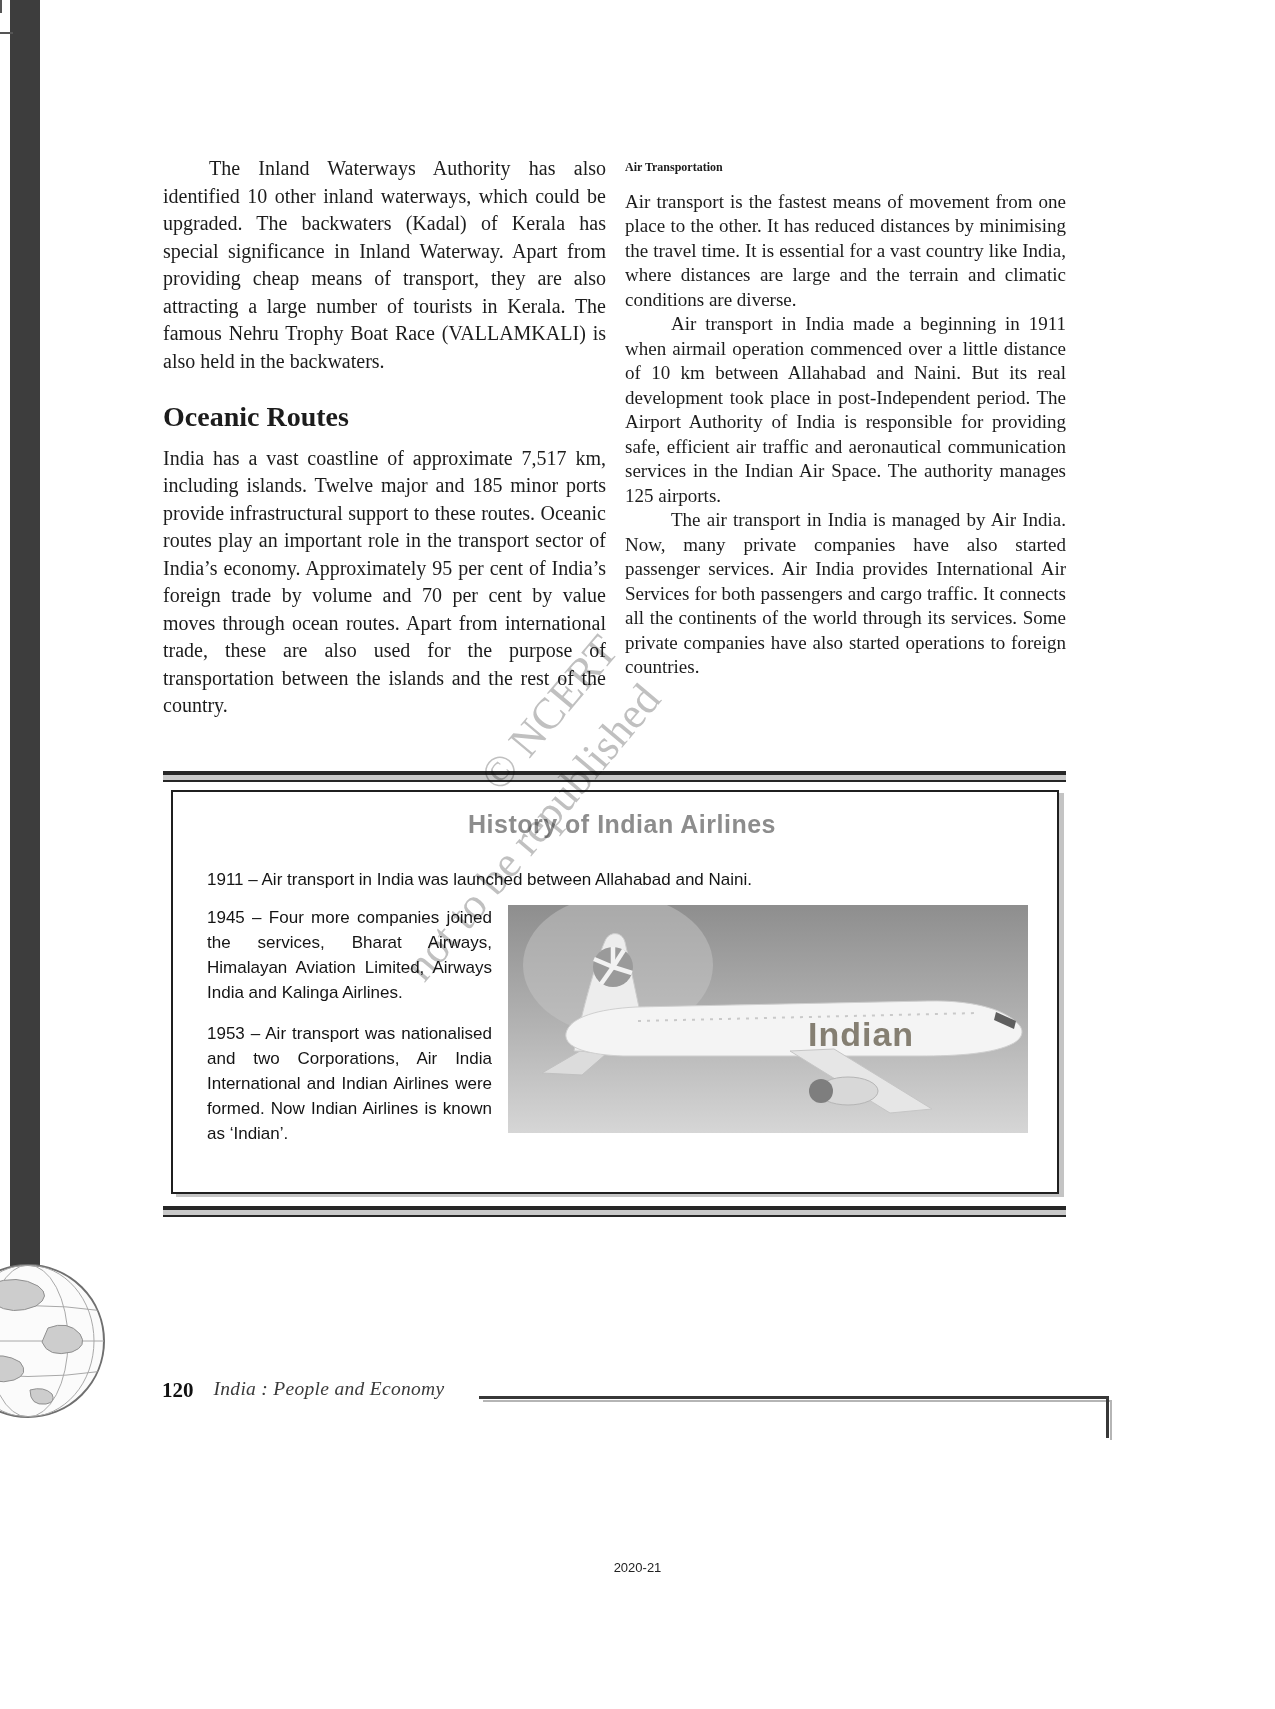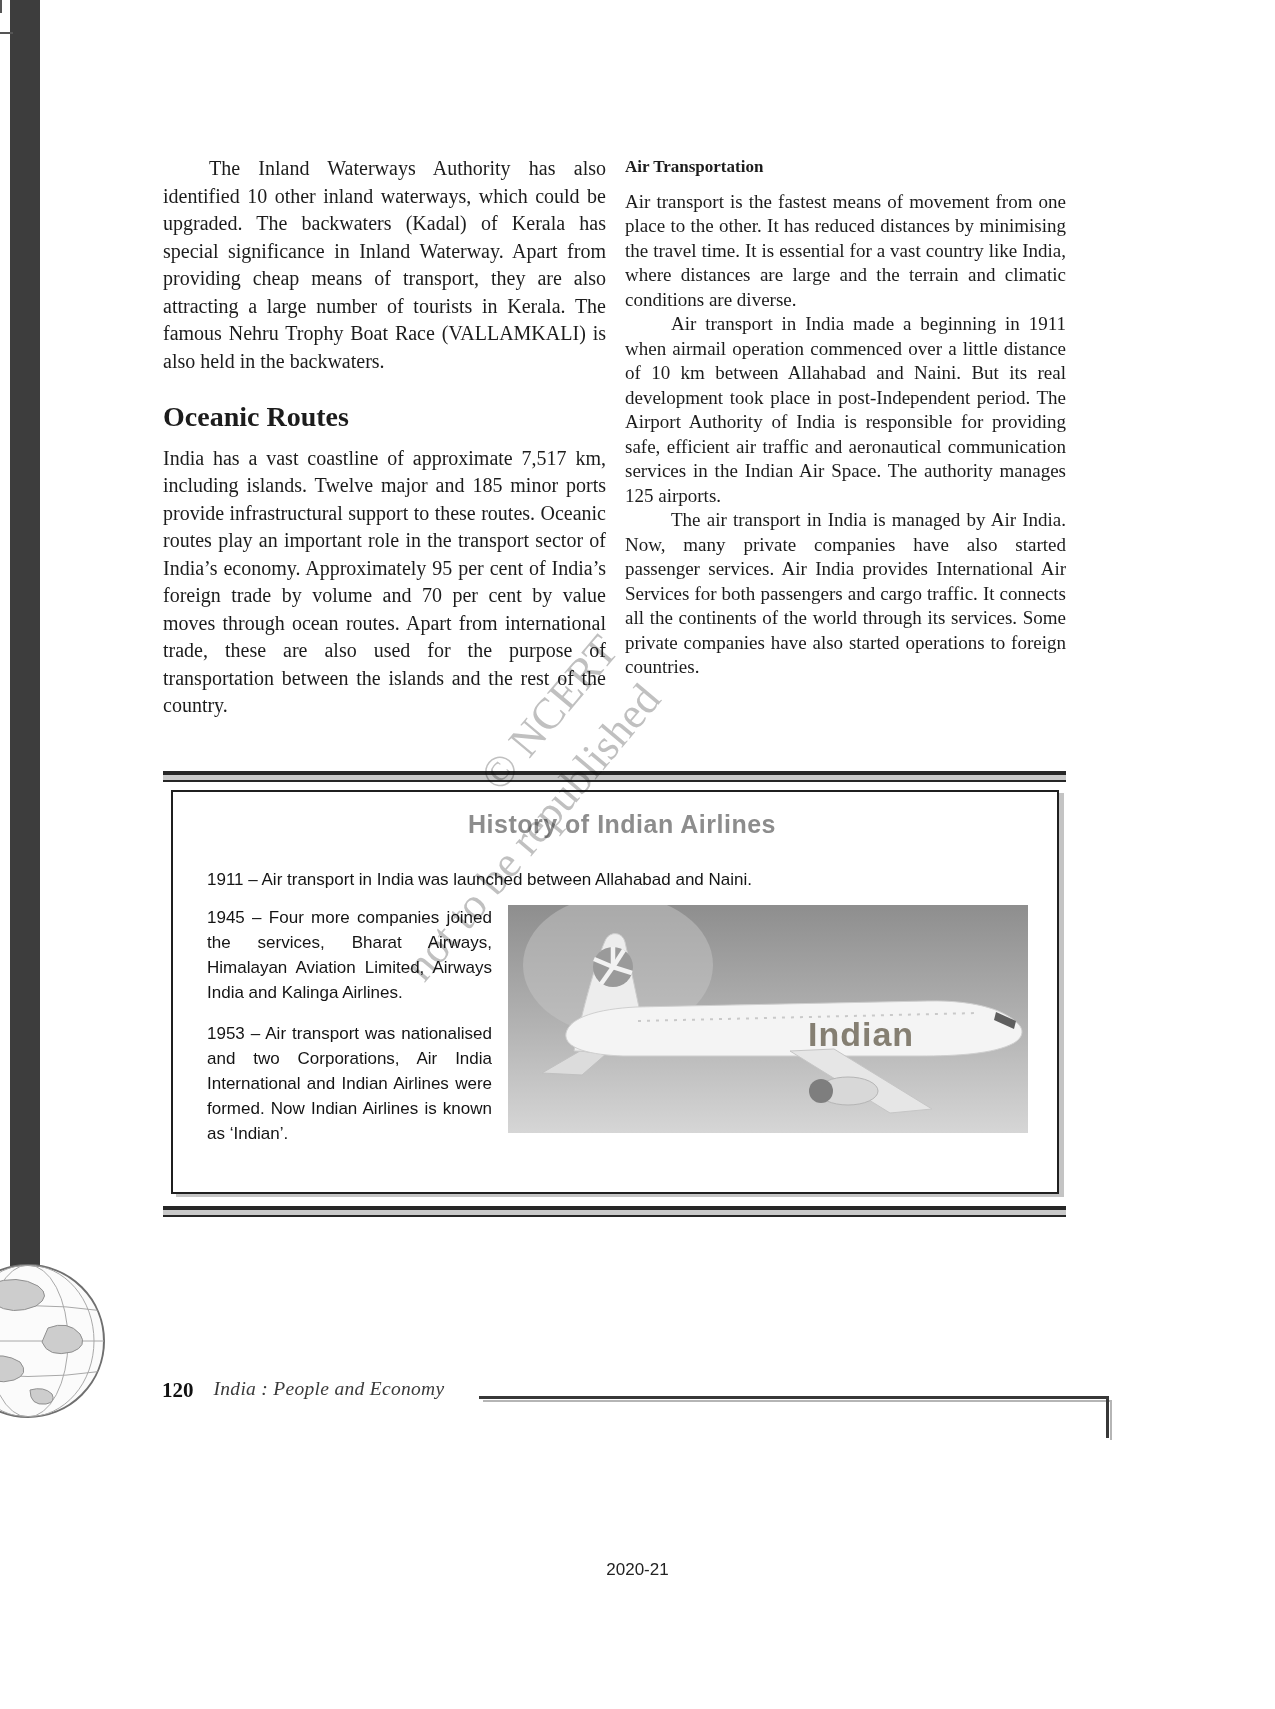--- a/index.html
+++ b/index.html
@@ -11,21 +11,21 @@
   .crop-h { position:absolute; left:0; top:32px; width:13px; height:2px; background:#555; }
   .crop-v { position:absolute; left:0; top:0; width:2px; height:13px; background:#555; }
 
   .col { position:absolute; top:155px; text-align:justify; }
   .col-left { left:163px; width:443px; font-size:20px; line-height:27.5px; }
   .col-right { left:625px; width:441px; font-size:19px; line-height:24.5px; }
   p.body { margin:0; }
   .indent { text-indent:46px; }
   .heading { font-weight:bold; text-align:left; }
   .col-left .heading { font-size:28px; margin:28px 0 14px; }
-  .col-right .heading { font-size:17px; margin:0 0 10px; }
+  .col-right .heading { font-size:12px; margin:0 0 10px; }
 
   .rule { position:absolute; left:163px; width:903px; height:5px; background:#c9c9c9;
           border-top:4px solid #262626; border-bottom:2px solid #262626; }
   .rule-top { top:771px; }
   .rule-bottom { top:1206px; }
 
   .history-box {
     position:absolute; left:171px; top:790px; width:888px; height:404px;
     border:2px solid #1f1f1f; background:#ffffff; box-shadow:5px 3px 0 #c4c4c4;
     box-sizing:border-box; padding:14px 20px 0 34px;
@@ -44,21 +44,21 @@
 
   .footer { position:absolute; left:162px; top:1378px; display:flex; align-items:flex-start; gap:20px; }
   .pagenum { font-weight:bold; font-size:21px; color:#111; }
   .booktitle { font-style:italic; font-size:19.5px; color:#3a3a3a; letter-spacing:0.3px; }
   .footer-rule { position:absolute; left:479px; top:1396px; width:630px; height:3px; background:#383838; }
   .footer-rule-shadow { position:absolute; left:483px; top:1400px; width:629px; height:2px; background:#b5b5b5; }
   .footer-stub { position:absolute; left:1106px; top:1396px; width:3px; height:42px; background:#383838; }
   .footer-stub-shadow { position:absolute; left:1110px; top:1400px; width:2px; height:40px; background:#b5b5b5; }
 
   .year { position:absolute; left:0; width:1275px; top:1560px; text-align:center;
-          font-family:"Liberation Sans", sans-serif; font-size:17px; color:#222; }
+          font-family:"Liberation Sans", sans-serif; font-size:13px; color:#222; }
 
   .wm { position:absolute; font-family:"Liberation Serif", serif; font-size:44px;
         color:#8c8c8c; opacity:0.55; white-space:nowrap; line-height:48px;
         transform-origin:0 100%; transform:rotate(-50deg); z-index:4;
         pointer-events:none; mix-blend-mode:multiply; }
   .wm1 { left:508px; top:752px; }
   .wm2 { left:432px; top:942px; }
 </style>
 </head>
 <body>

